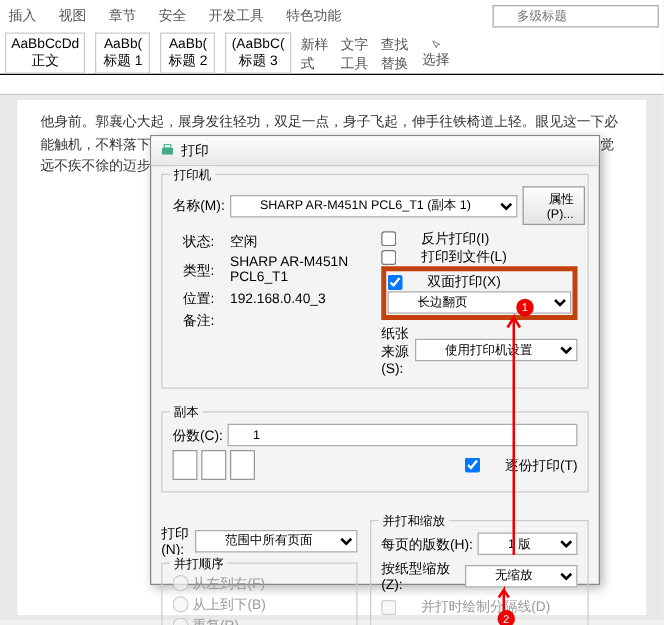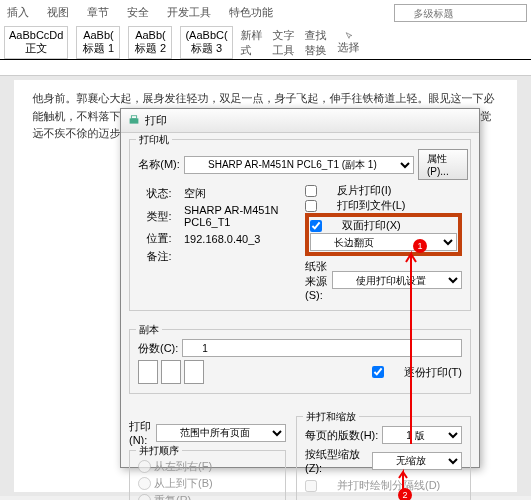--- a/index.html
+++ b/index.html
@@ -16,21 +16,21 @@
 .page{background:#fff;margin:0 auto;width:96%;height:100%;padding:10px 18px;font-size:11px;line-height:1.6;color:#333;overflow:hidden}
 .dialog{position:absolute;left:120px;top:108px;width:360px;height:360px;background:#f4f4f4;border:1px solid #888;box-shadow:2px 2px 8px rgba(0,0,0,.3)}
 .dlg-title{background:linear-gradient(#fdfdfd,#e8e8e8);padding:4px 6px;border-bottom:1px solid #ccc;display:flex;align-items:center;gap:4px}
 .dlg-title svg{width:14px;height:14px}
 .dlg-body{padding:6px 8px}
 .fieldset{border:1px solid #ccc;padding:6px 8px;margin-bottom:18px;position:relative}
 .fieldset-title{position:absolute;top:-7px;left:6px;background:#f4f4f4;padding:0 3px;font-size:10px}
 .row{display:flex;align-items:center;gap:4px;margin:3px 0;font-size:10px}
 .label{min-width:42px;text-align:center}
 .input{border:1px solid #aaa;background:#fff;padding:1px 19px;flex:1;font-size:10px;height:18px}
-.btn{border:1px solid #999;background:linear-gradient(#fdfdfd,#e4e4e4);padding:2px 8px;font-size:10px;cursor:pointer;min-width:50px;text-align:left}
+.btn{border:1px solid #999;background:linear-gradient(#fdfdfd,#e4e4e4);padding:2px 8px;font-size:10px;cursor:pointer;min-width:50px;text-align:right}
 .checkbox{display:flex;align-items:center;gap:20px;font-size:10px}
 .checkbox input{width:12px;height:12px}
 .two-col{display:flex;gap:10px}
 .col{flex:1}
 .radio{display:flex;align-items:center;gap:3px;font-size:10px;margin:2px 0}
 .highlight{border:4px solid #c2410c;padding:1px}
 .badge{background:#e00;color:#fff;border-radius:50%;width:14px;height:14px;display:inline-flex;align-items:center;justify-content:center;font-size:9px;position:absolute}
 .preview-icons{display:flex;gap:3px}
 .preview-icons div{width:20px;height:24px;border:1px solid #999;background:#fff}
 select.input{height:18px}

